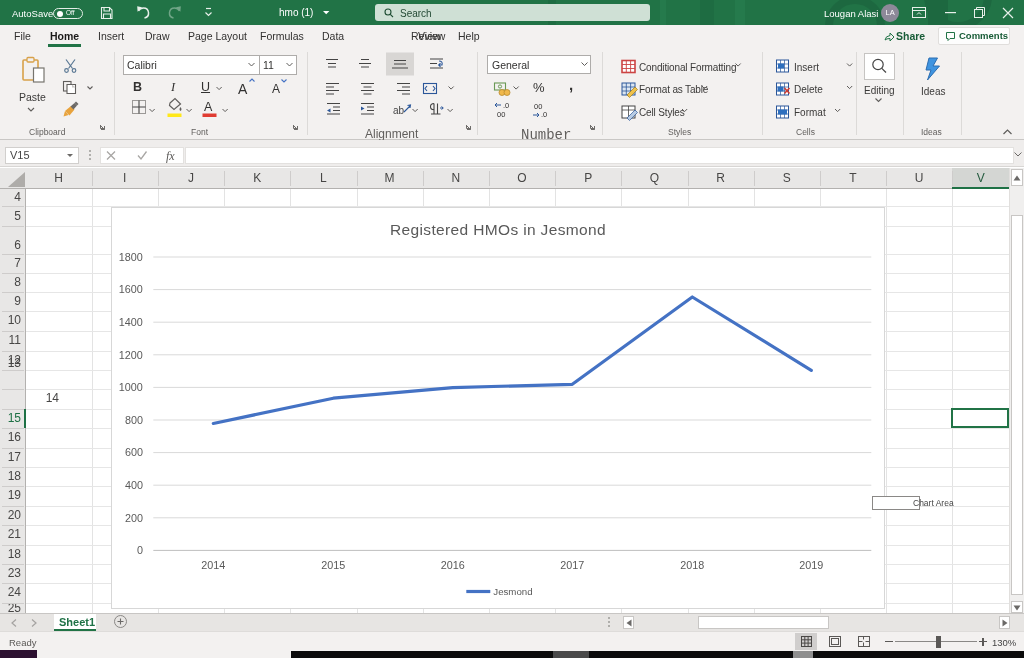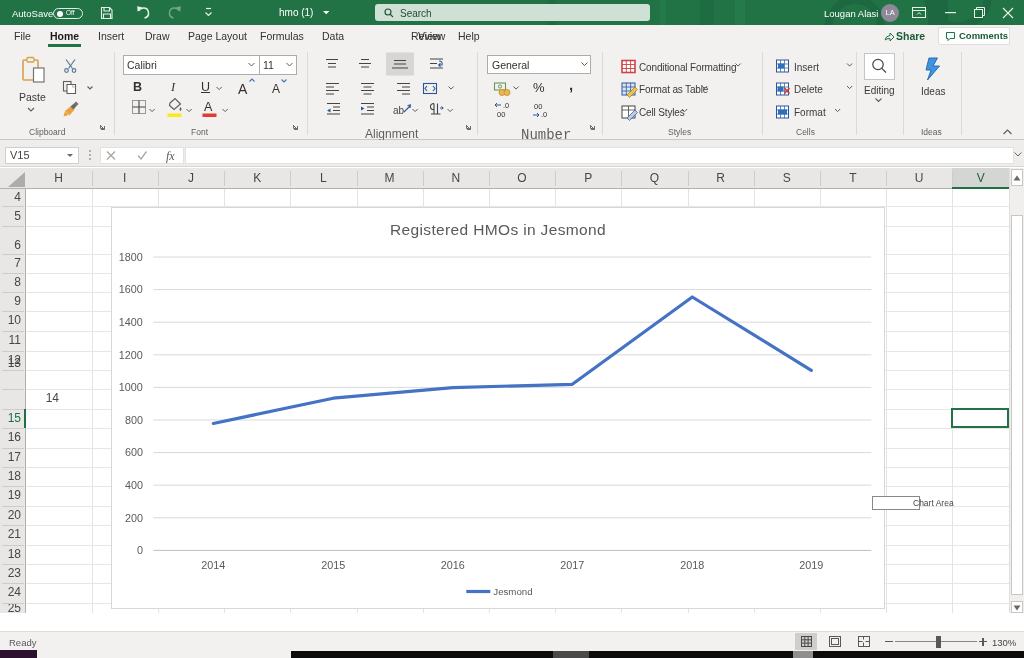--- a/index.html
+++ b/index.html
@@ -490,20 +490,45 @@
     <svg class="abs" style="left:1013px;top:7px;" width="8" height="6" viewBox="0 0 8 6">
         <path d="M4 0.5 L7.5 5.5 H0.5 Z" fill="#6b6967"></path>
       </svg>
     <div class="abs" style="left:1010.5px;top:47px;width:12px;height:380px;background:#fff;border:1px solid #c8c6c4;box-sizing:border-box;"></div>
     <div class="abs" style="left:1010.5px;top:433px;width:12px;height:12px;background:#fff;border:1px solid #c8c6c4;box-sizing:border-box;"></div>
     <svg class="abs" style="left:1013px;top:437px;" width="8" height="6" viewBox="0 0 8 6">
         <path d="M4 5.5 L7.5 0.5 H0.5 Z" fill="#6b6967"></path>
       </svg>
   </div>
 
+  <div class="abs" id="sheetbar" style="left:0;top:613px;width:1024px;height:18px;background:#e7e5e3;border-top:1px solid #c8c6c4;box-sizing:border-box;">
+    <svg class="abs" style="left:11px;top:5px;" width="26" height="8" viewBox="0 0 26 8">
+      <path d="M5 0.5 L1 4 L5 7.5" fill="none" stroke="#a5a3a1" stroke-width="1.2"></path>
+      <path d="M21 0.5 L25 4 L21 7.5" fill="none" stroke="#a5a3a1" stroke-width="1.2"></path>
+    </svg>
+    <div class="abs" style="left:54px;top:0;width:42px;height:15px;background:#fff;border-bottom:2px solid #217346;box-sizing:content-box;"></div>
+    <div class="tx" style="left:59px;top:2px;font-size:11px;font-weight:bold;color:#1e7145;">Sheet1</div>
+    <div class="abs" style="left:113.5px;top:1px;width:13px;height:13px;border:1px solid #8a8886;border-radius:50%;box-sizing:border-box;"></div>
+    <svg class="abs" style="left:116.5px;top:4px;" width="7" height="7" viewBox="0 0 7 7">
+        <path d="M3.5 0.5 v6 M0.5 3.5 h6" stroke="#6b6967" stroke-width="1.1"></path>
+      </svg>
+
+    <div class="abs" style="left:608px;top:3px;width:2px;height:2px;background:#9d9b99;border-radius:50%;"></div>
+    <div class="abs" style="left:608px;top:7px;width:2px;height:2px;background:#9d9b99;border-radius:50%;"></div>
+    <div class="abs" style="left:608px;top:11px;width:2px;height:2px;background:#9d9b99;border-radius:50%;"></div>
+    <div class="abs" style="left:623px;top:1.5px;width:11px;height:13px;background:#fff;border:1px solid #c8c6c4;box-sizing:border-box;"></div>
+    <svg class="abs" style="left:626px;top:4.5px;" width="6" height="8" viewBox="0 0 6 8">
+        <path d="M5.5 0.5 L0.5 4 L5.5 7.5 Z" fill="#6b6967"></path>
+      </svg>
+    <div class="abs" style="left:698px;top:1.5px;width:131px;height:13px;background:#fff;border:1px solid #c8c6c4;box-sizing:border-box;"></div>
+    <div class="abs" style="left:999px;top:1.5px;width:11px;height:13px;background:#fff;border:1px solid #c8c6c4;box-sizing:border-box;"></div>
+    <svg class="abs" style="left:1002px;top:4.5px;" width="6" height="8" viewBox="0 0 6 8">
+        <path d="M0.5 0.5 L5.5 4 L0.5 7.5 Z" fill="#6b6967"></path>
+      </svg>
+  </div>
 
   <div class="abs" id="statusbar" style="left:0;top:631px;width:1024px;height:19px;background:#f3f1f0;border-top:1px solid #dedcda;box-sizing:border-box;">
     <div class="tx" style="left:9px;top:5px;font-size:9.5px;color:#5a5856;">Ready</div>
 
     <div class="abs" style="left:795px;top:1px;width:22px;height:17px;background:#d0cecd;"></div>
     <svg class="abs" style="left:800.5px;top:4px;" width="11" height="11" viewBox="0 0 11 11">
       <rect x="0.5" y="0.5" width="10" height="10" fill="none" stroke="#4a4846" stroke-width="1"></rect>
       <path d="M0.5 3.8 h10 M0.5 7.1 h10 M3.8 0.5 v10 M7.1 0.5 v10" stroke="#4a4846" stroke-width="1"></path>
     </svg>
     <svg class="abs" style="left:829px;top:4px;" width="12" height="11" viewBox="0 0 12 11">

